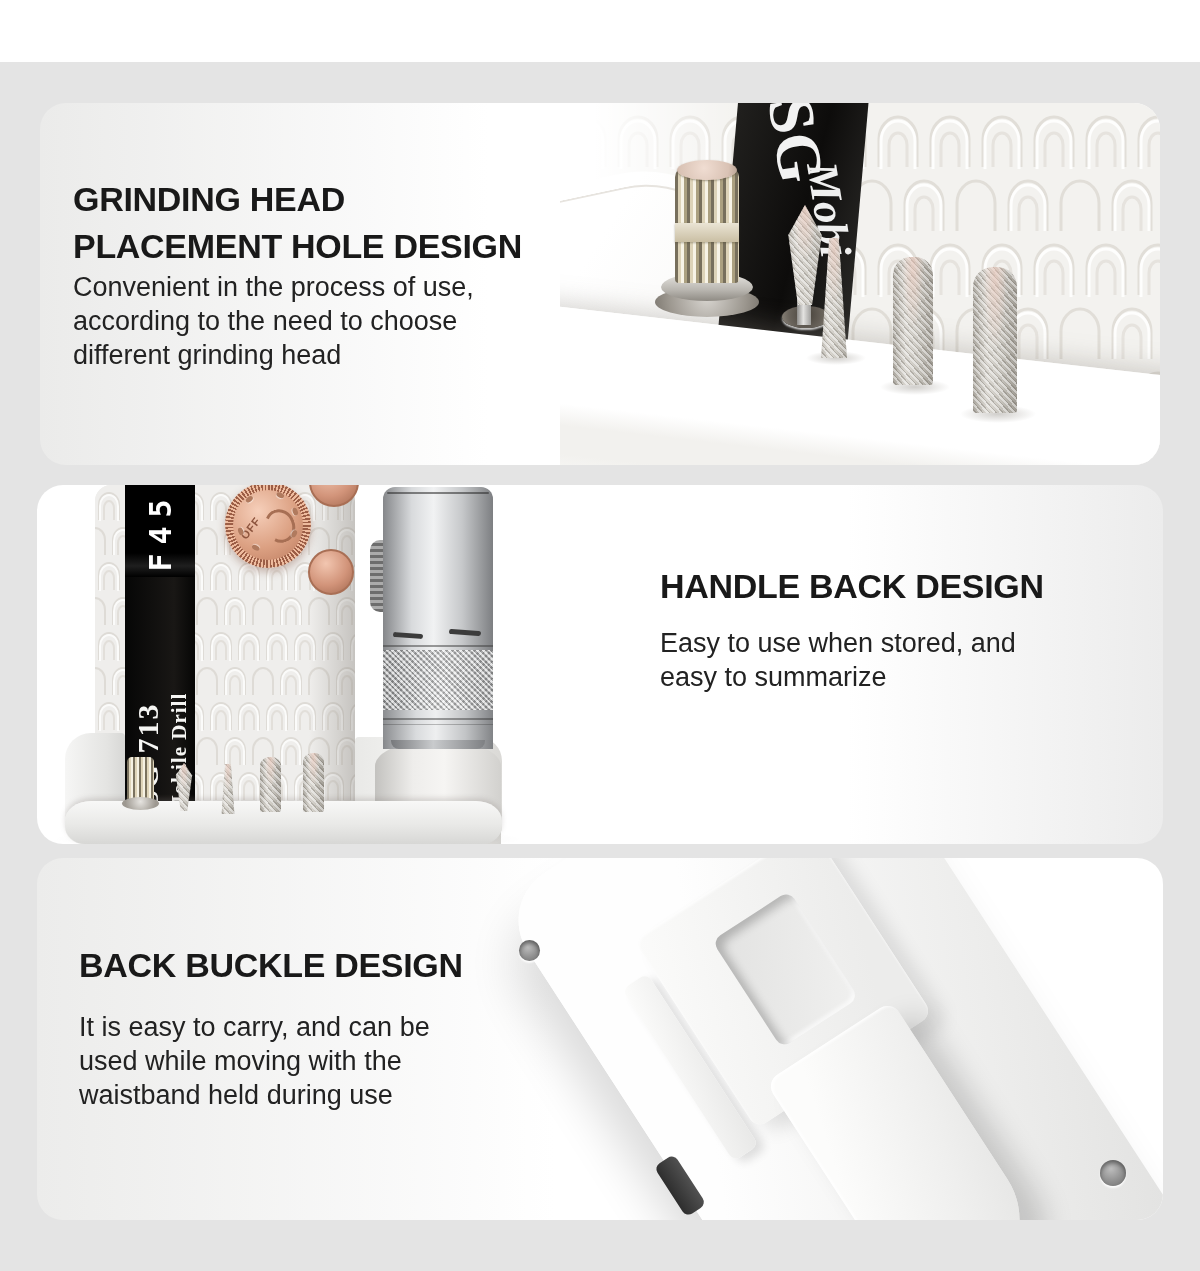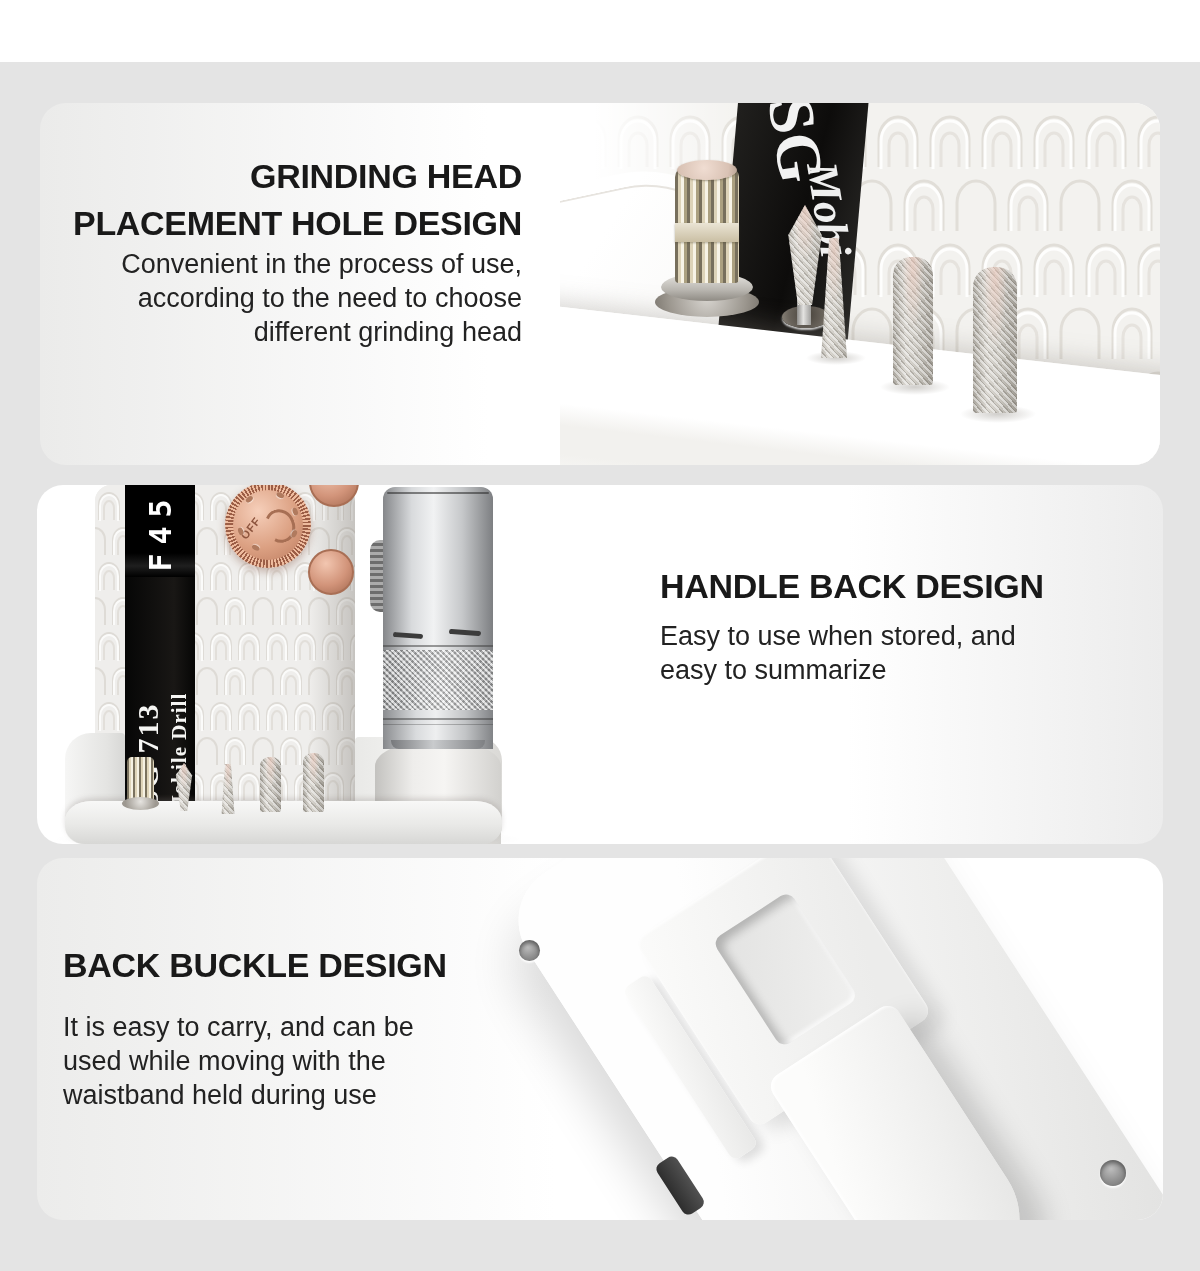--- a/index.html
+++ b/index.html
@@ -10,25 +10,25 @@
 
   
   .card{position:absolute;border-radius:26px;overflow:hidden;}
   #card1{left:40px;top:103px;width:1120px;height:362px;background:linear-gradient(90deg,#ebebea 0%,#ffffff 40%);}
   #card2{left:37px;top:485px;width:1126px;height:359px;background:linear-gradient(90deg,#ffffff 0%,#ffffff 72%,#ececec 100%);}
   #card3{left:37px;top:858px;width:1126px;height:362px;background:linear-gradient(90deg,#ececeb 0%,#ffffff 46%);}
 
   
   .h-title{white-space:pre-line;font-weight:bold;color:#191919;font-size:34px;line-height:47px;letter-spacing:-.3px;}
   .body-text{white-space:pre-line;color:#222222;font-size:27px;line-height:34px;font-weight:400;}
-  #text1{left:33px;top:50px;text-align:right;}
+  #text1{left:33px;top:73px;}
   #text1 .body-text{}
   #text2{left:623px;top:78px;}
-  #text2 .body-text{margin-top:9px;}
-  #text3{left:26px;top:84px;}
+  #text2 .body-text{margin-top:16px;}
+  #text3{left:42px;top:84px;}
   #text3 .body-text{margin-top:21px;}
 
   
   #photo1{left:520px;top:0;width:600px;height:362px;overflow:hidden;}
   #photo1 .wall{position:absolute;left:0;top:0;}
   #p1-blend{left:0;top:0;width:190px;height:362px;background:linear-gradient(90deg,#ffffff 18%,rgba(255,255,255,0));z-index:2;}
   #p1-corner{left:-60px;top:70px;width:280px;height:320px;background:linear-gradient(135deg,#ffffff 30%,#f3f2ef);
              border-radius:0 130px 0 0;transform:rotate(-12deg);z-index:3;}
   #p1-corner .ridge{position:absolute;left:16px;top:14px;right:14px;bottom:0;border-top:2px solid #e7e4df;
              border-right:2px solid #e7e4df;border-radius:0 112px 0 0;}

